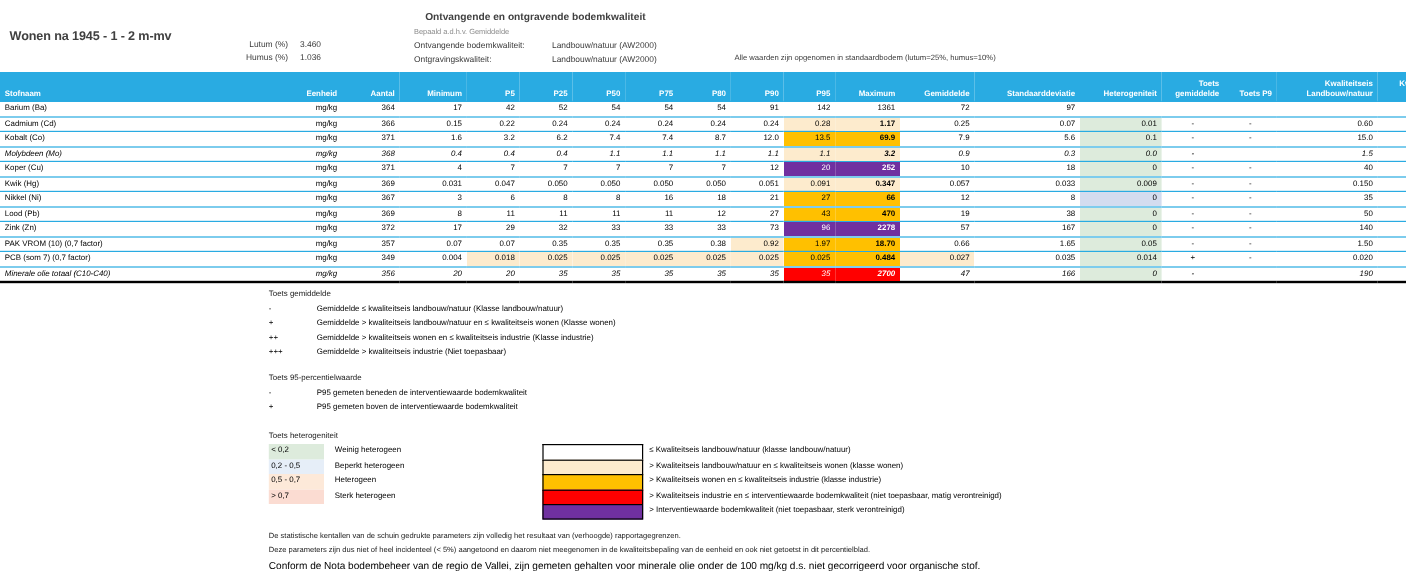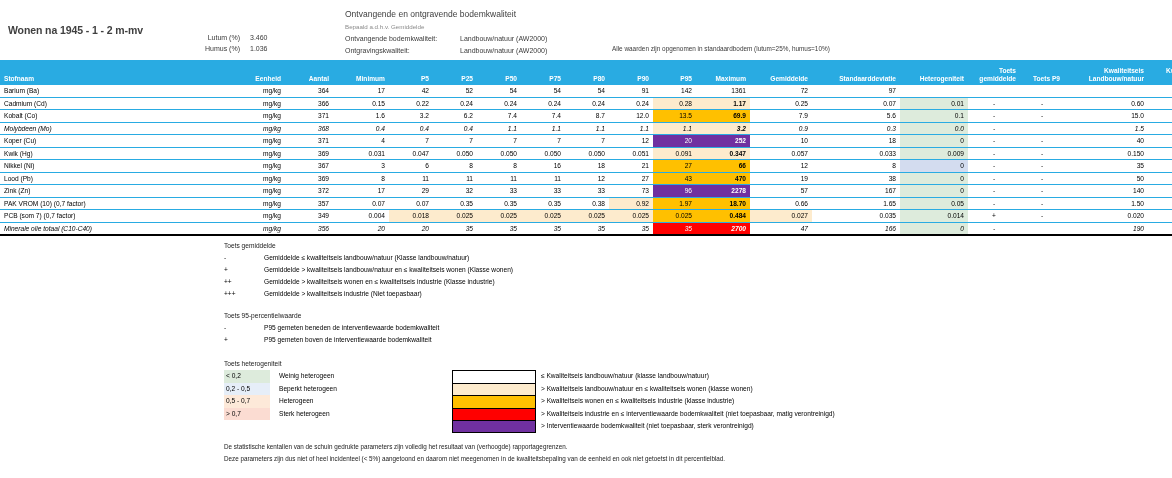--- a/index.html
+++ b/index.html
@@ -17,21 +17,21 @@
     position:absolute;left:8px;top:8px;
     font-size:10.5px;font-weight:bold;color:#404040;
     letter-spacing:-0.1px;white-space:nowrap;margin-top:16px;
   }
   .meta-left{position:absolute;left:150px;top:32px;width:200px;}
   .meta-row{display:flex;height:11px;line-height:11px;}
   .meta-row .lbl{width:90px;text-align:right;padding-right:10px;font-size:7px;color:#3a3a3a;}
   .meta-row .val{width:60px;text-align:left;font-size:7px;color:#3a3a3a;}
 
   .meta-right{position:absolute;left:345px;top:8px;}
-  .mr-title{font-size:8.5px;font-weight:normal;color:#404040;line-height:12px;}
+  .mr-title{font-size:8.5px;font-weight:bold;color:#404040;line-height:12px;text-align:center;}
   .mr-sub{font-size:6.2px;color:#8a8a8a;line-height:11px;margin-top:1px;}
   .mr-line{display:flex;line-height:11px;height:11px;margin-top:1px;}
   .mr-line .k{width:115px;font-size:7px;color:#3a3a3a;}
   .mr-line .v{font-size:7px;color:#3a3a3a;}
 
   .std-note{
     position:absolute;left:612px;top:45px;
     font-size:6.4px;color:#3a3a3a;white-space:nowrap;
   }
 
@@ -519,13 +519,14 @@
   </div>
   <div class="sw-row">
     <span class="box sw-purple"></span>
     <span class="desc">&gt; Interventiewaarde bodemkwaliteit (niet toepasbaar, sterk verontreinigd)</span>
   </div>
 </div>
 
 <div class="footnotes">
   <div class="fn">De statistische kentallen van de schuin gedrukte parameters zijn volledig het resultaat van (verhoogde) rapportagegrenzen.</div>
   <div class="fn">Deze parameters zijn dus niet of heel incidenteel (&lt; 5%) aangetoond en daarom niet meegenomen in de kwaliteitsbepaling van de eenheid en ook niet getoetst in dit percentielblad.</div>
+  <div class="fn big">Conform de Nota bodembeheer van de regio de Vallei, zijn gemeten gehalten voor minerale olie onder de 100 mg/kg d.s. niet gecorrigeerd voor organische stof.</div>
 </div>
 
 </body></html>

